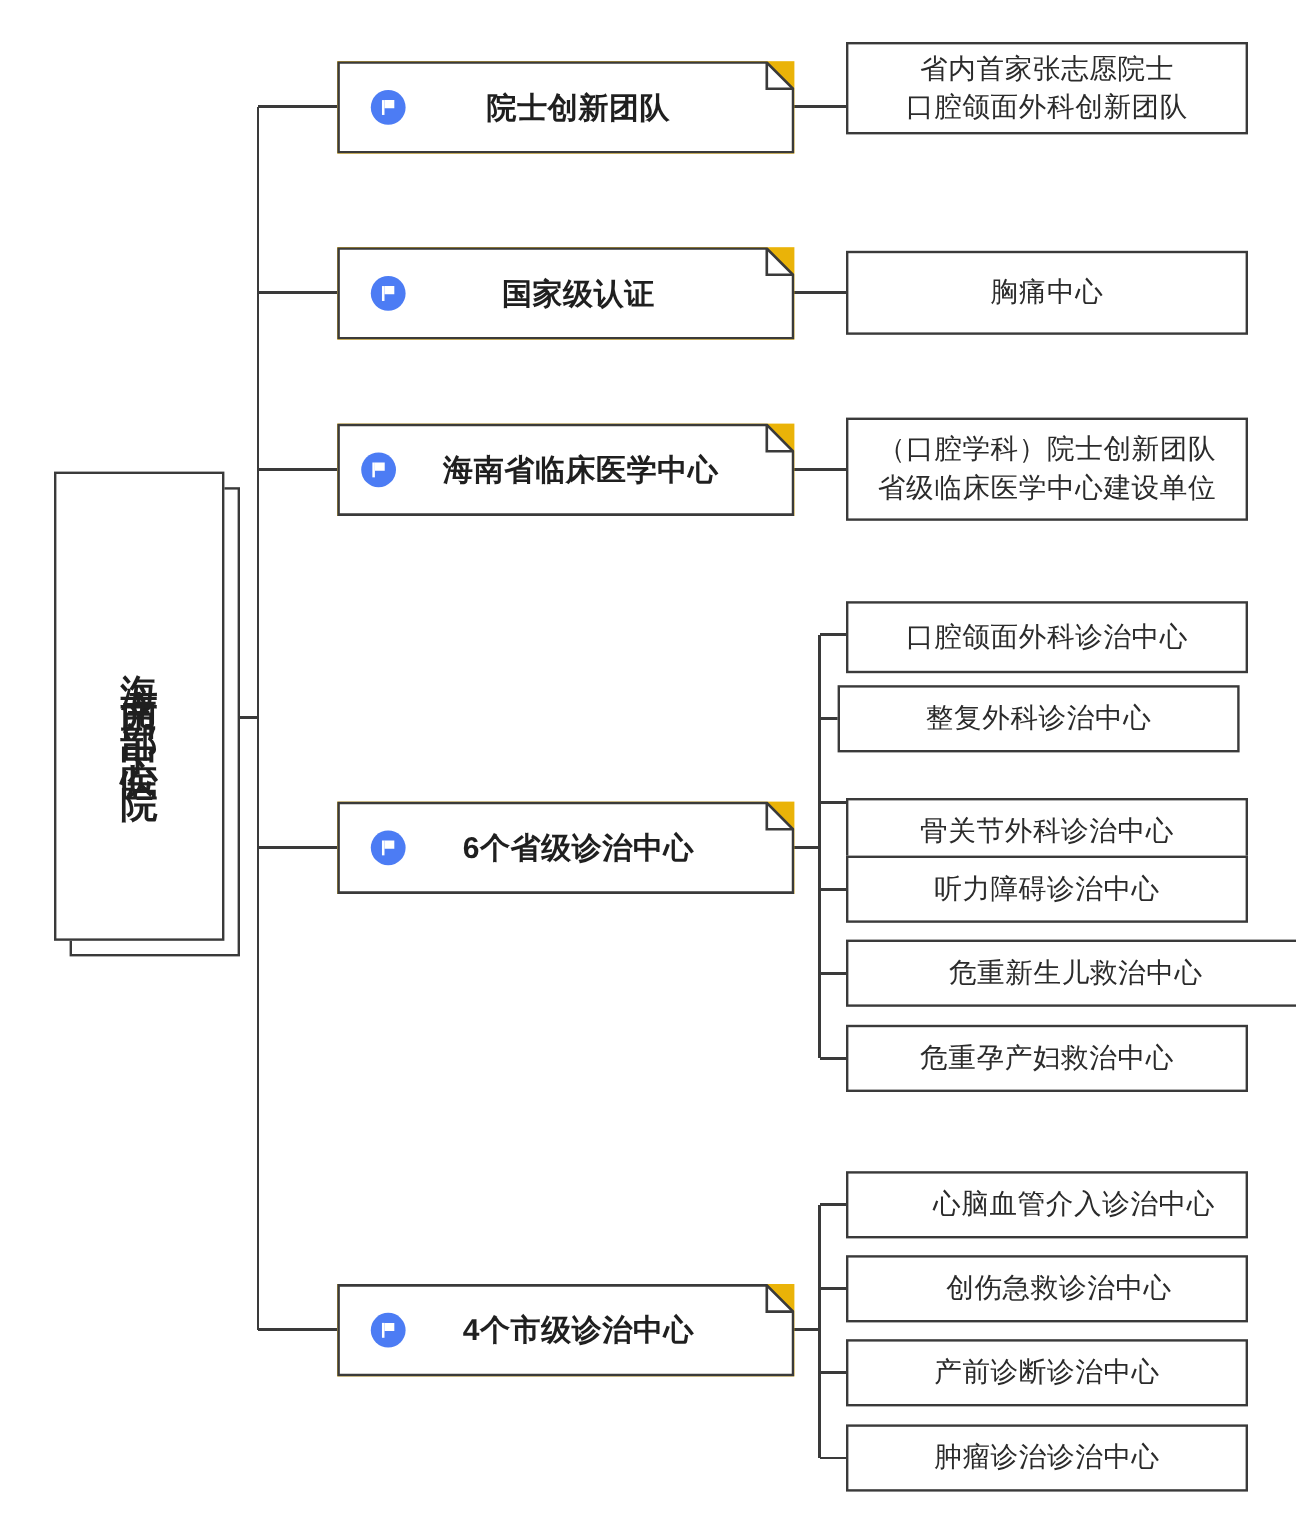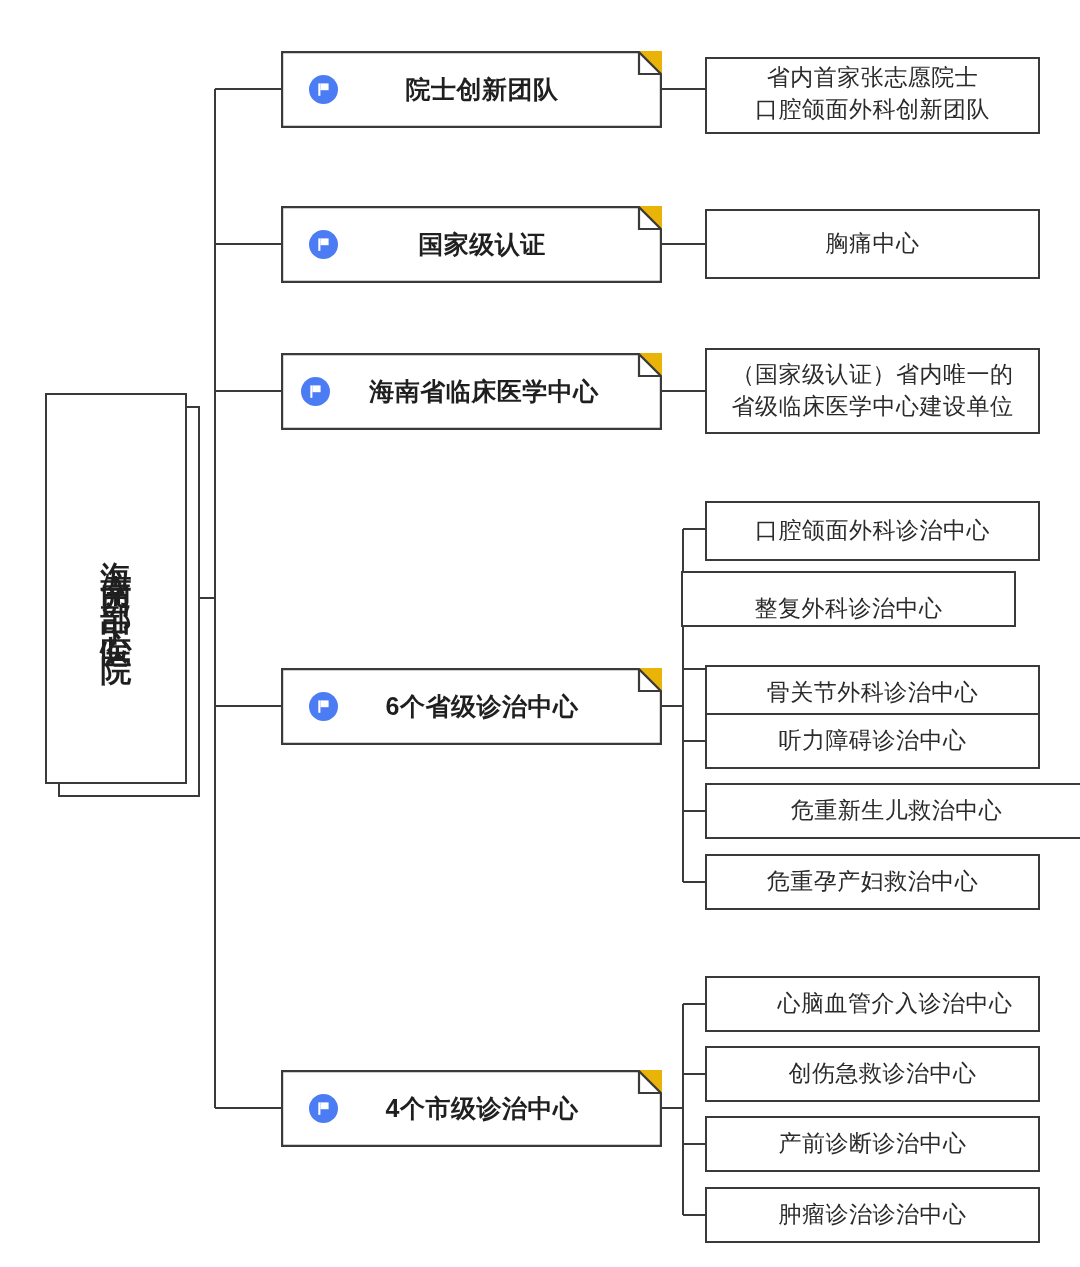--- a/index.html
+++ b/index.html
@@ -200,21 +200,21 @@
       <span class="flag-icon">
         <svg width="17" height="17" viewBox="0 0 17 17">
           <rect x="3.3" y="2.4" width="2.1" height="12.4" fill="#ffffff"></rect>
           <path d="M5.4,2.4 L13.6,2.4 L13.6,9.2 L5.4,9.2 Z" fill="#ffffff"></path>
         </svg>
       </span>
       <span class="cat-label">院士创新团队</span>
     </div>
   </div>
 
-  <div class="detail-node" style="left:705px; top:57px; width:335px; height:77px;font-family:Liberation Mono, monospace;">
+  <div class="detail-node" style="left:705px; top:35px; width:335px; height:77px;">
     <span class="detail-label">
       <span class="l1">省内首家张志愿院士</span>
       <span class="l2">口腔颌面外科创新团队</span>
     </span>
   </div>
 
   <div class="cat-node" style="left:281px; top:206px; width:381px; height:77px;">
     <svg class="cat-body" viewBox="0 0 381 77" preserveAspectRatio="none">
       <path d="M1.1,1.1 L358,1.1 L379.9,23 L379.9,75.9 L1.1,75.9 Z" fill="#ffffff" stroke="#3a3a3a" stroke-width="2.2"></path>
       <path d="M358,1.1 L358,23 L379.9,23" fill="none" stroke="#3a3a3a" stroke-width="2.2"></path>
@@ -247,21 +247,21 @@
           <rect x="3.3" y="2.4" width="2.1" height="12.4" fill="#ffffff"></rect>
           <path d="M5.4,2.4 L13.6,2.4 L13.6,9.2 L5.4,9.2 Z" fill="#ffffff"></path>
         </svg>
       </span>
       <span class="cat-label" style="padding-right:24px;">海南省临床医学中心</span>
     </div>
   </div>
 
   <div class="detail-node" style="left:705px; top:348px; width:335px; height:86px;">
     <span class="detail-label">
-      <span class="l1">（国家级认证）省内唯一的</span>
+      <span class="l1">（口腔学科）院士创新团队</span>
       <span class="l2">省级临床医学中心建设单位</span>
     </span>
   </div>
 
   <div class="cat-node" style="left:281px; top:668px; width:381px; height:77px;">
     <svg class="cat-body" viewBox="0 0 381 77" preserveAspectRatio="none">
       <path d="M1.1,1.1 L358,1.1 L379.9,23 L379.9,75.9 L1.1,75.9 Z" fill="#ffffff" stroke="#3a3a3a" stroke-width="2.2"></path>
       <path d="M358,1.1 L358,23 L379.9,23" fill="none" stroke="#3a3a3a" stroke-width="2.2"></path>
     </svg>
     <div class="cat-content">
@@ -271,21 +271,21 @@
           <path d="M5.4,2.4 L13.6,2.4 L13.6,9.2 L5.4,9.2 Z" fill="#ffffff"></path>
         </svg>
       </span>
       <span class="cat-label">6个省级诊治中心</span>
     </div>
   </div>
 
   <div class="detail-node" style="left:705px; top:501px; width:335px; height:60px;">
     <span class="detail-label">口腔颌面外科诊治中心</span>
   </div>
-  <div class="detail-node" style="left:681px; top:571px; width:335px; height:56px;align-items:flex-end;">
+  <div class="detail-node" style="left:698px; top:571px; width:335px; height:56px;">
     <span class="detail-label">整复外科诊治中心</span>
   </div>
   <div class="detail-node" style="left:705px; top:665px; width:335px; height:56px;">
     <span class="detail-label">骨关节外科诊治中心</span>
   </div>
   <div class="detail-node" style="left:705px; top:713px; width:335px; height:56px;">
     <span class="detail-label">听力障碍诊治中心</span>
   </div>
   <div class="detail-node" style="left:705px; top:783px; width:383px; height:56px;">
     <span class="detail-label">危重新生儿救治中心</span>

